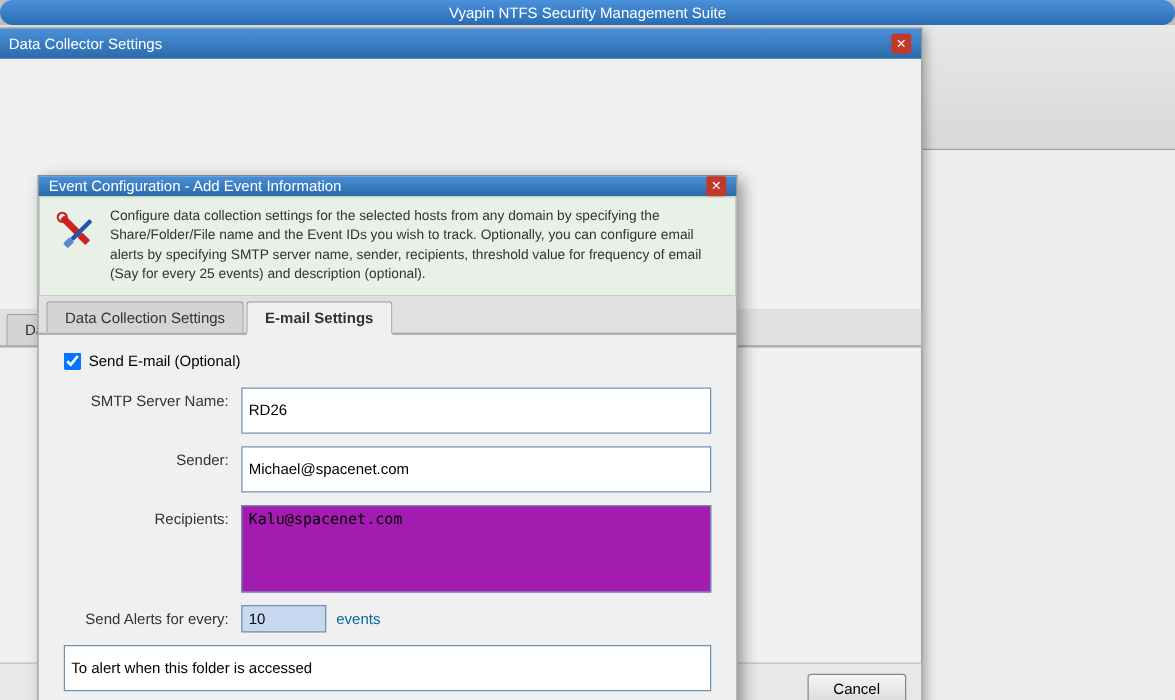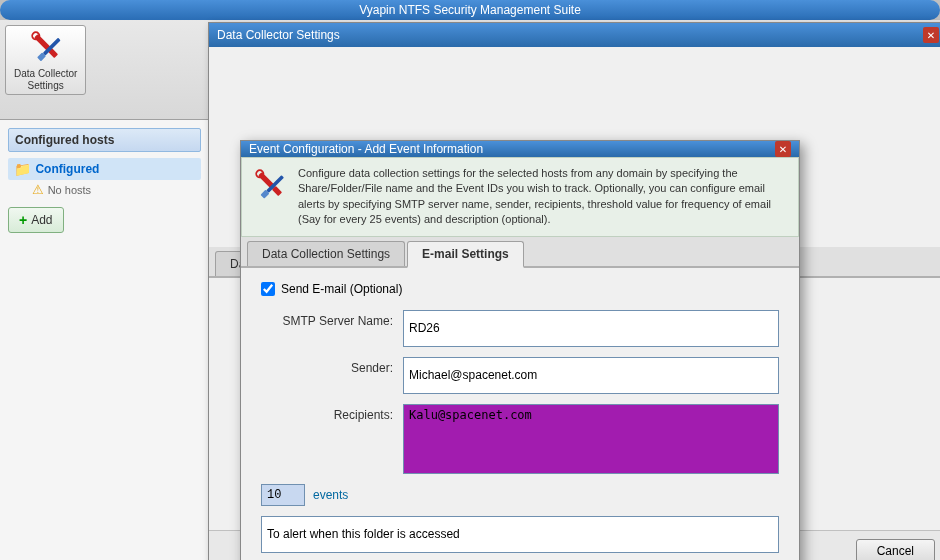--- a/index.html
+++ b/index.html
@@ -328,27 +328,26 @@
       resize: none;
     }
 
     .inline-row {
       display: flex;
       align-items: center;
       gap: 8px;
     }
 
     .small-input {
-      width: 44px;
+      width: 68px;
       height: 22px;
       border: 1px solid #7090b0;
       background: #c8d8f0;
       padding: 2px 5px;
       font-size: 12px;
-      font-family: Liberation Mono, monospace;
     }
 
     .events-label {
       font-size: 12px;
       color: #0369a1;
     }
 
     
     .dialog-footer {
       display: flex;
@@ -412,37 +411,20 @@
       </div>
       <div class="btn-label">
         <span style="white-space: pre-line;">Data Collector
 Settings</span>
       </div>
     </div>
   </div>
 
   <div class="content-area">
 
-    <div class="left-panel">
-      <div class="panel-section-title">
-        <span>Configured hosts</span>
-      </div>
-      <div class="tree-item selected">
-        <span class="tree-icon">📁</span>
-        <span class="tree-label">Configured</span>
-      </div>
-      <div class="tree-child">
-        <span class="warn-icon">⚠</span>
-        <span>No hosts</span>
-      </div>
-      <button class="add-btn">
-        <span class="plus-icon">+</span>
-        <span>Add</span>
-      </button>
-    </div>
 
     <div class="main-content">
 
       <div class="bg-dialog" style="position:absolute; top:-98px; left:-2px; width:740px; height:550px; background:#f0f0f0; border:1px solid #888; box-shadow:3px 3px 8px rgba(0,0,0,0.3);">
         <div class="bg-dialog-titlebar">
           <span>Data Collector Settings</span>
           <button class="dialog-close-btn">✕</button>
         </div>
 
         <div class="tab-bar" style="margin-top: 200px;">
@@ -512,20 +494,21 @@
             <div class="form-label">Sender:</div>
             <input type="text" class="form-input" value="Michael@spacenet.com" style="">
           </div>
 
           <div class="form-group">
             <div class="form-label">Recipients:</div>
             <textarea class="form-textarea" style="">Kalu@spacenet.com</textarea>
           </div>
 
           <div class="form-group">
+            <div class="form-label">Send Alerts for every:</div>
             <div class="inline-row">
               <input type="text" class="small-input" value="10" style="">
               <span class="events-label">events</span>
             </div>
           </div>
 
           <div class="form-group">
             <input type="text" class="form-input" value="To alert when this folder is accessed" style="">
           </div>
         </div>

